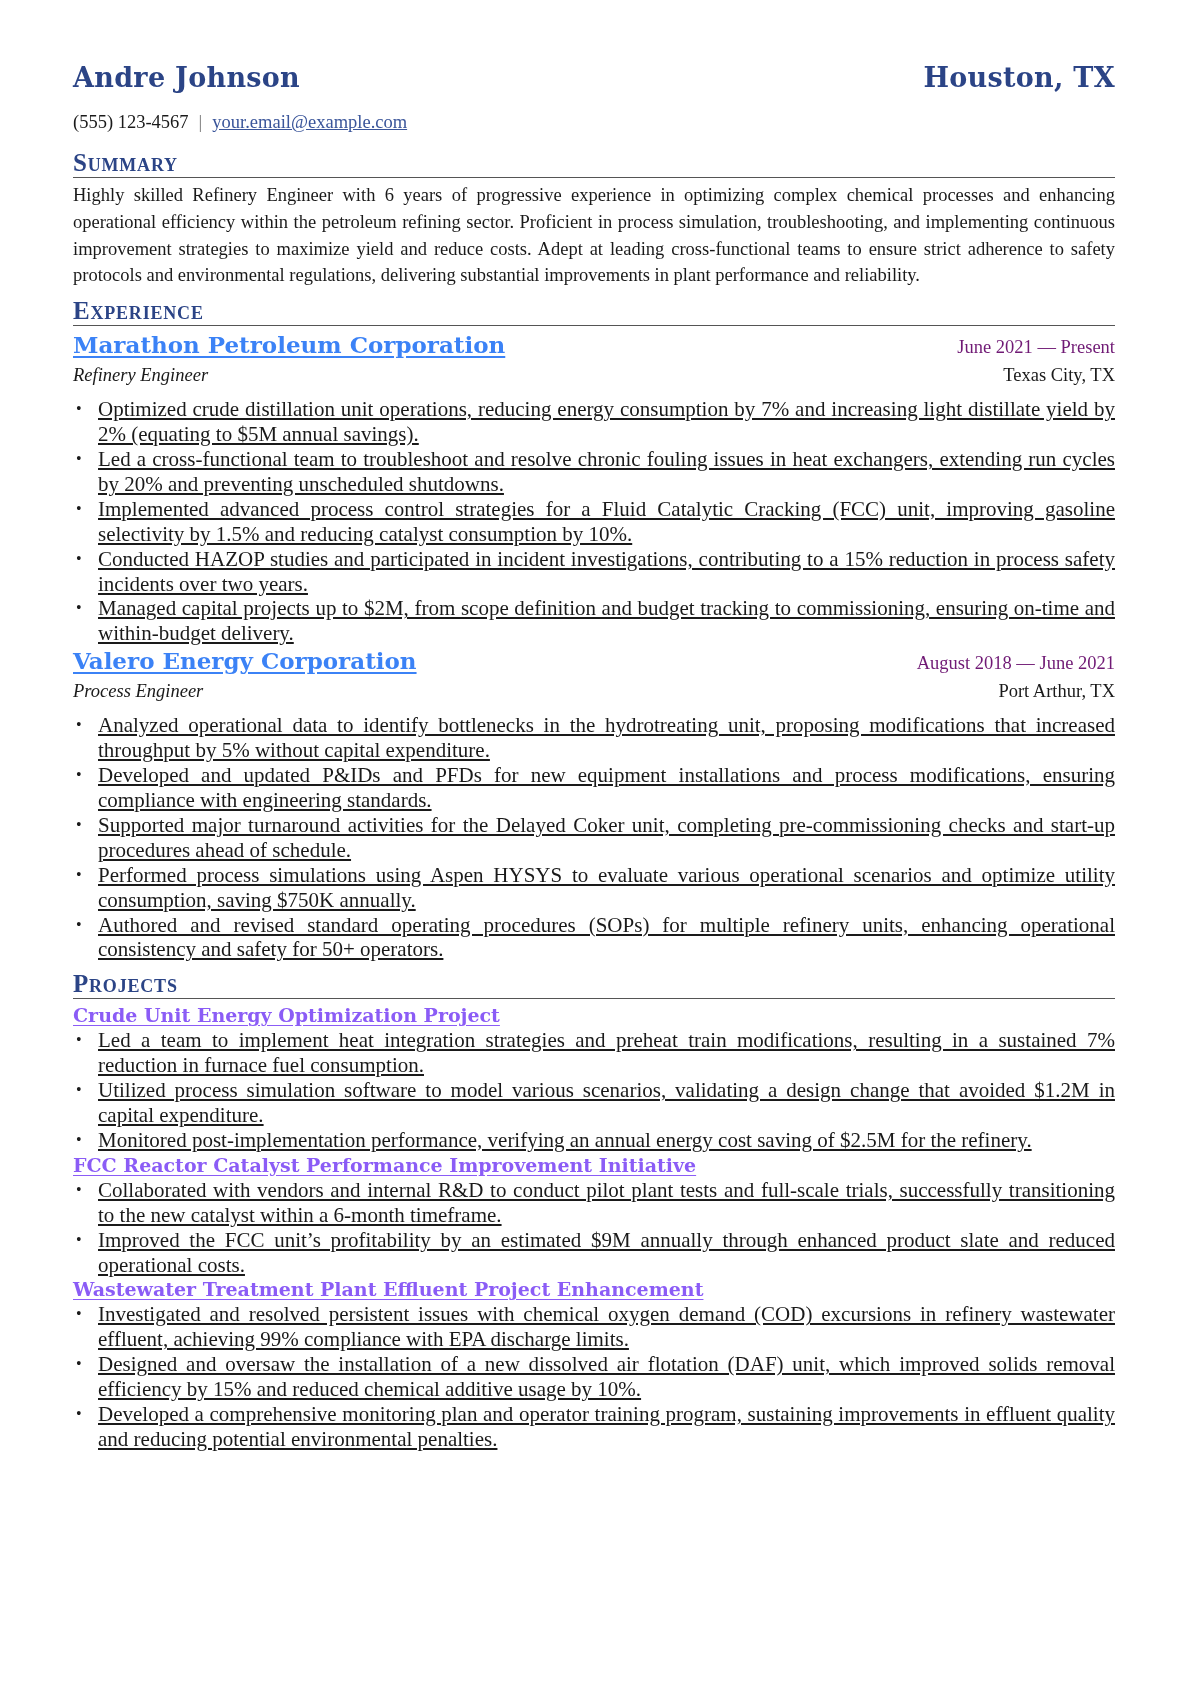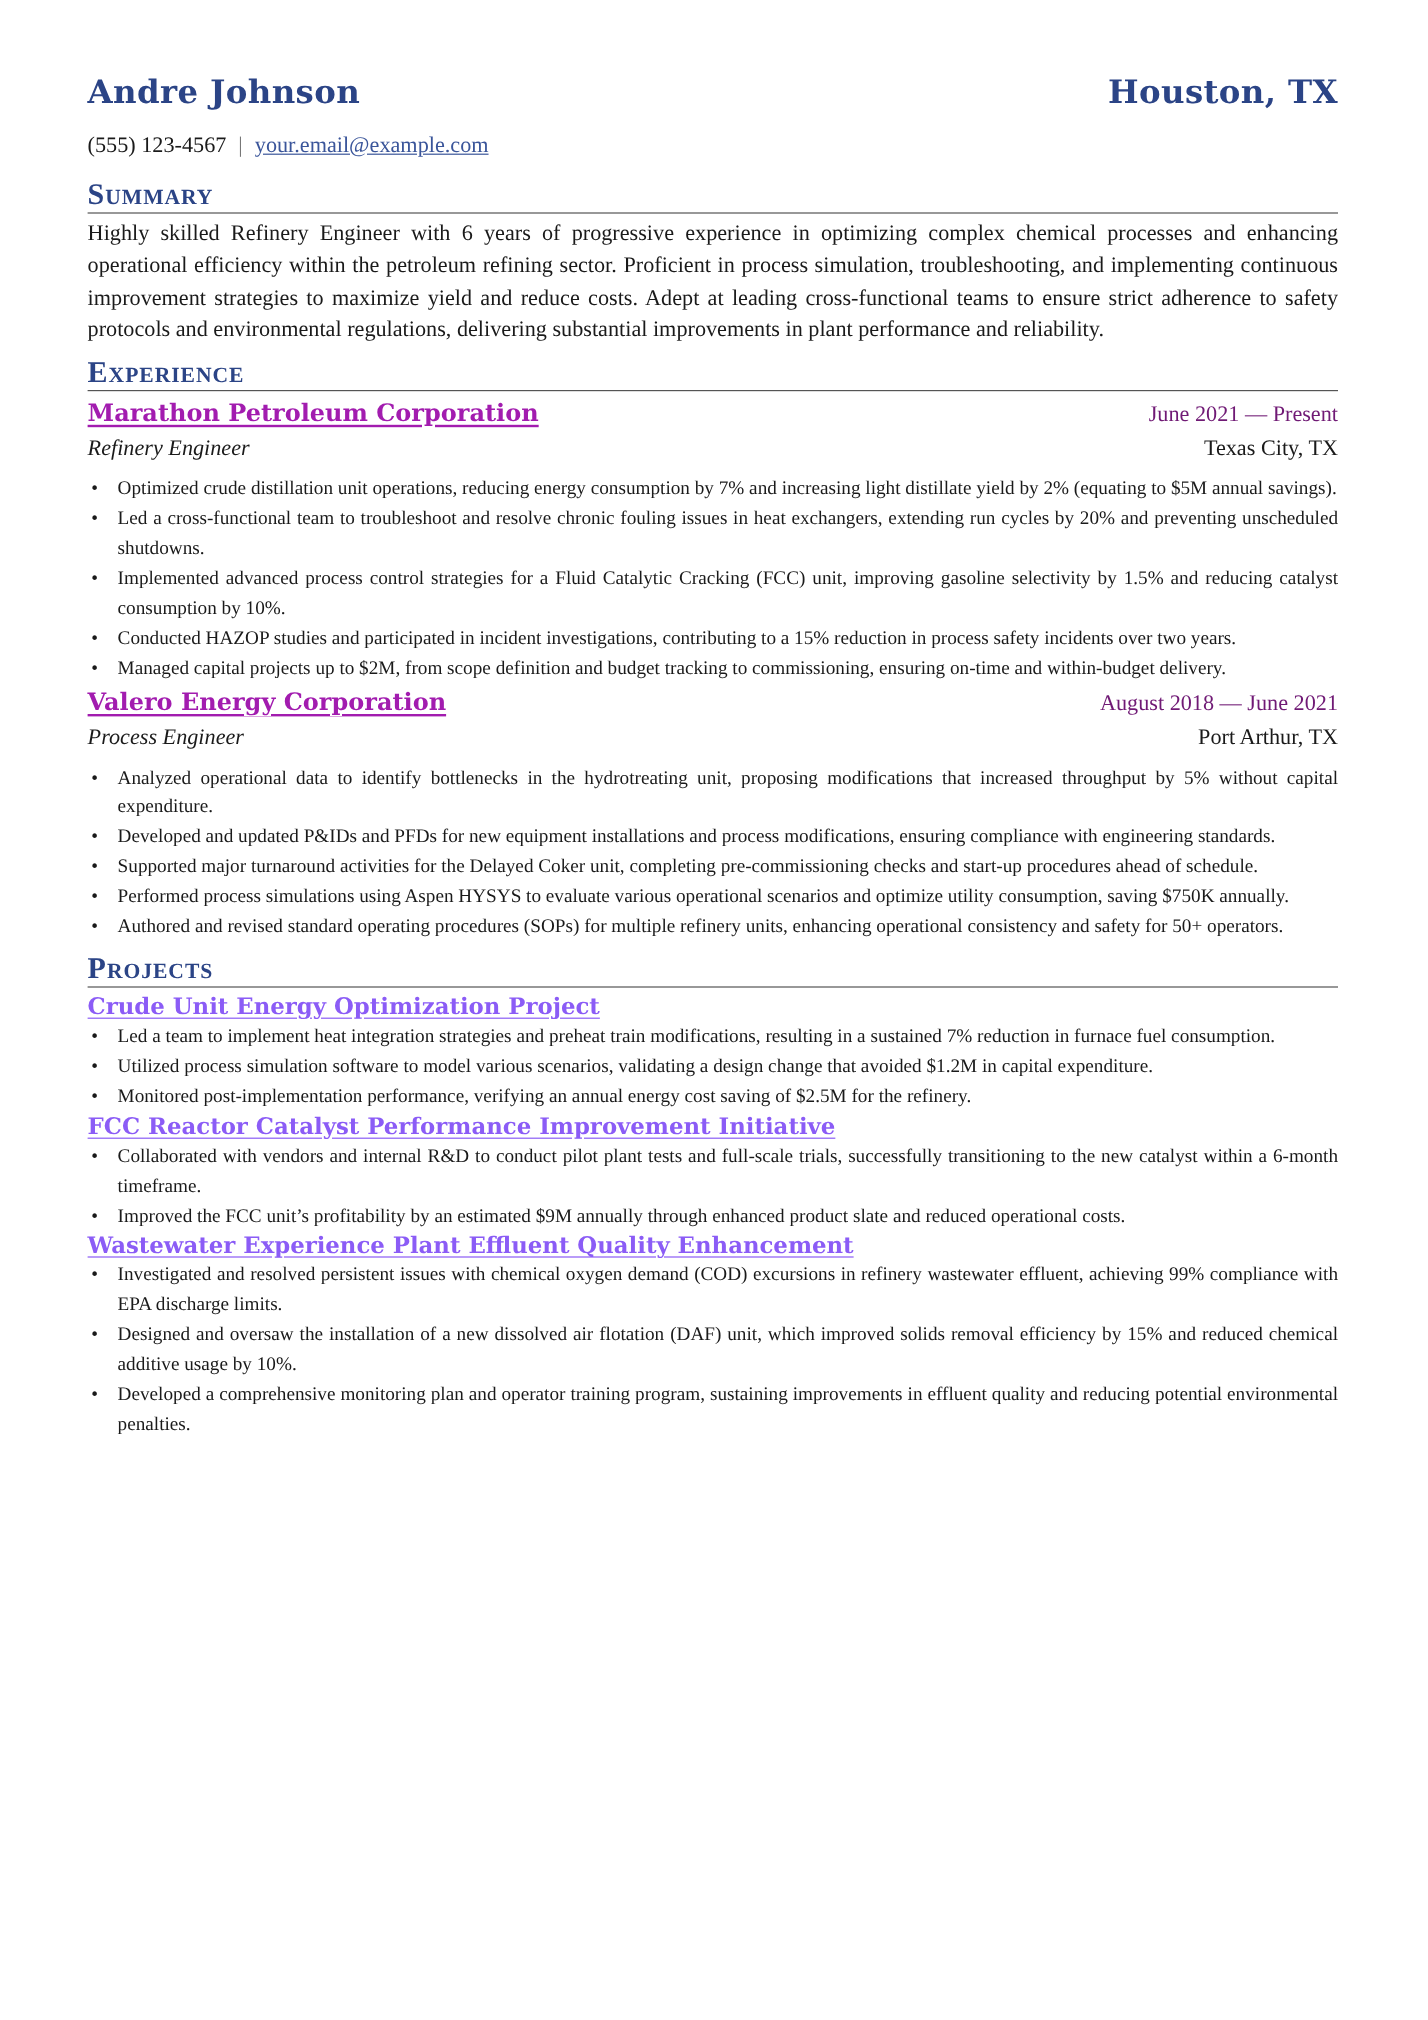--- a/index.html
+++ b/index.html
@@ -71,22 +71,22 @@
     }
     .entry-row {
       display: flex;
       justify-content: space-between;
       align-items: baseline;
       font-family: "Liberation Serif", serif;
     }
     .company {
       font-family: "DejaVu Serif", serif;
       font-weight: bold;
-      font-size: 20px;
-      color: #a21caf;
+      font-size: 23px;
+      color: #3b82f6;
       text-decoration: underline;
       text-underline-offset: 3px;
       line-height: 29px;
     }
     .dates {
       font-size: 18.5px;
       color: #701a75;
       line-height: 29px;
     }
     .role {
@@ -96,22 +96,23 @@
     }
     .loc {
       font-size: 18.5px;
       line-height: 26px;
     }
     ul.bullets {
       list-style: none;
       margin: 0;
       padding: 0;
       font-family: "Liberation Serif", serif;
-      font-size: 16px;
+      font-size: 21px;
       line-height: 24.9px;
+      text-decoration: underline;
     }
     ul.bullets li {
       position: relative;
       padding-left: 25px;
       text-align: justify;
     }
     ul.bullets li::before {
       content: "•";
       position: absolute;
       left: 3px;
@@ -197,21 +198,21 @@
 
   <div class="proj-block">
     <a href="#" class="proj-title">FCC Reactor Catalyst Performance Improvement Initiative</a>
     <ul class="bullets">
       <li>Collaborated with vendors and internal R&amp;D to conduct pilot plant tests and full-scale trials, successfully transitioning to the new catalyst within a 6-month timeframe.</li>
       <li>Improved the FCC unit’s profitability by an estimated $9M annually through enhanced product slate and reduced operational costs.</li>
     </ul>
   </div>
 
   <div class="proj-block">
-    <a href="#" class="proj-title">Wastewater Experience Plant Effluent Quality Enhancement</a>
+    <a href="#" class="proj-title">Wastewater Treatment Plant Effluent Project Enhancement</a>
     <ul class="bullets">
       <li>Investigated and resolved persistent issues with chemical oxygen demand (COD) excursions in refinery wastewater effluent, achieving 99% compliance with EPA discharge limits.</li>
       <li>Designed and oversaw the installation of a new dissolved air flotation (DAF) unit, which improved solids removal efficiency by 15% and reduced chemical additive usage by 10%.</li>
       <li>Developed a comprehensive monitoring plan and operator training program, sustaining improvements in effluent quality and reducing potential environmental penalties.</li>
     </ul>
   </div>
 
 </div>
 
 </body></html>

